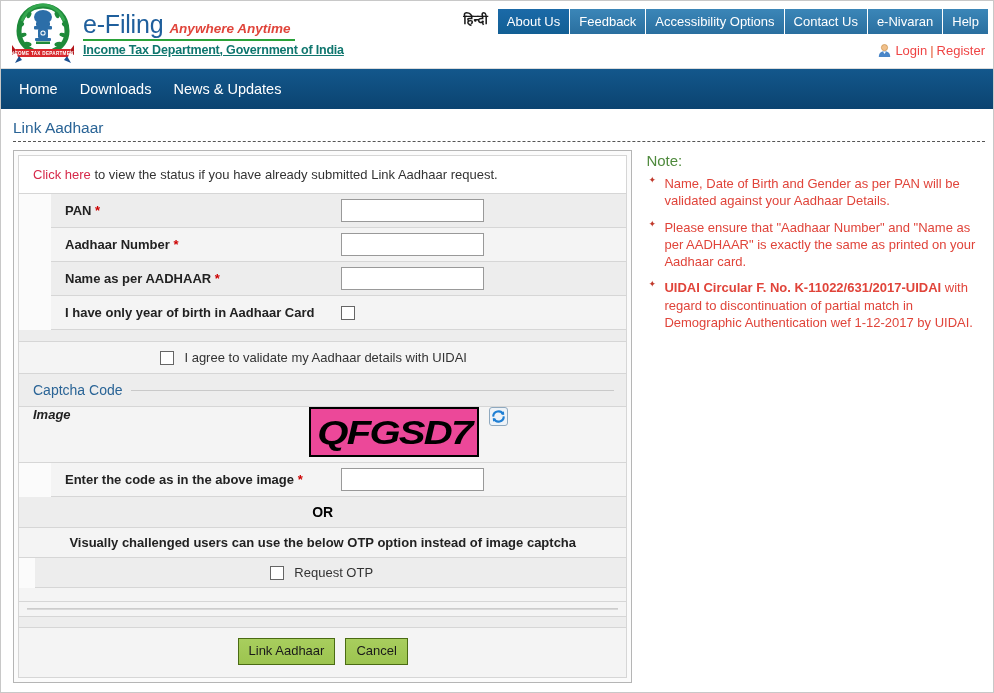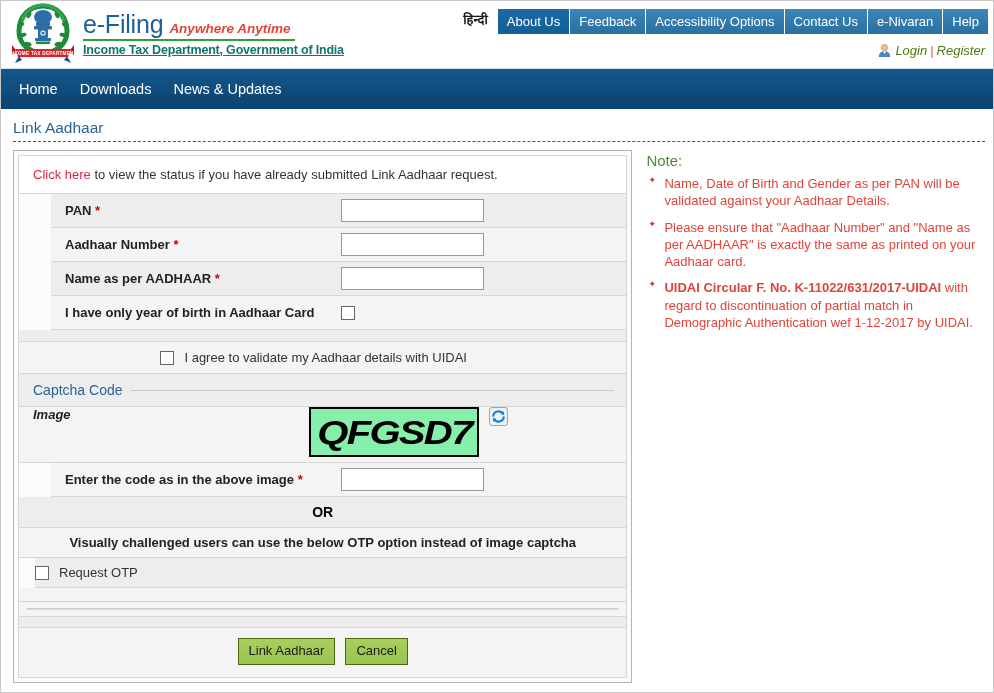--- a/index.html
+++ b/index.html
@@ -98,21 +98,21 @@
   .ttab:last-child { border-right: none; }
 
   .loginbar {
     position: absolute;
     right: 8px; top: 42px;
     font-size: 13px;
     color: #e4562f;
     display: flex; align-items: center;
   }
   .usericon { width: 15px; height: 15px; margin-right: 3px; flex: none; }
-  .loginbar a { color: #4d7c0f; text-decoration: none; cursor: pointer; font-style: italic; }
+  .loginbar a { color: #ef4444; text-decoration: none; cursor: pointer; }
   .loginsep { color: #e4562f; margin: 0 3px; }
 
   
   .mainnav {
     height: 40px;
     background: linear-gradient(to bottom, #13578c 0%, #0b4370 100%);
     display: flex; align-items: center;
     padding-left: 18px;
   }
   .mainnav a {
@@ -226,21 +226,21 @@
     display: flex; 
     min-height: 56px;
     background: #f4f4f4;
     border-bottom: 1px solid #d6d6d6;
     padding-left: 14px;
     font-style: italic;
   }
   .captchaimg {
     width: 170px; height: 50px;
     border: 2px solid #000000;
-    background: #86efac;
+    background: #ec4899;
     display: flex; align-items: center; justify-content: center;
   }
   .captchatext {
     font-family: "Liberation Sans", sans-serif;
     font-weight: bold;
     font-size: 34px;
     letter-spacing: -1.5px;
     color: #000000;
     transform: scaleX(1.18);
   }
@@ -262,21 +262,21 @@
   .otphint {
     text-align: center;
     font-size: 13px;
     font-weight: bold;
     color: #222222;
     padding: 7px 0;
     background: #f4f4f4;
     border-bottom: 1px solid #d6d6d6;
   }
   .otprow {
-    display: flex; align-items: center; justify-content: flex-start;
+    display: flex; align-items: center; justify-content: center;
     padding: 7px 0;
     background: #ededed;
     border-bottom: 1px solid #d6d6d6;
     padding-right: 18px;
     margin-left: 16px;
   }
   .otprow .cbox { margin-right: 10px; }
   .otptext { font-size: 13px; color: #333333; }
 
   .spacerrow {

